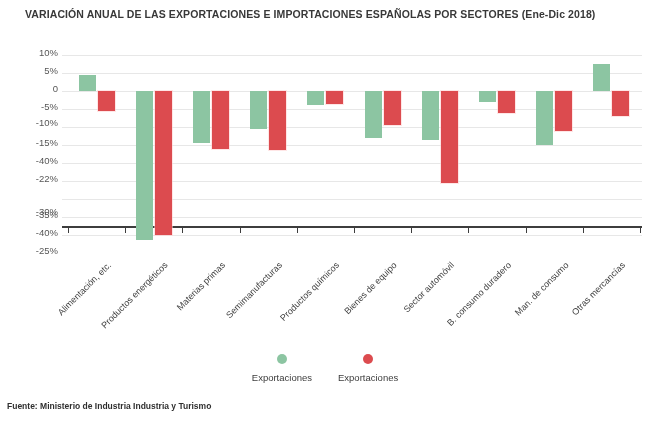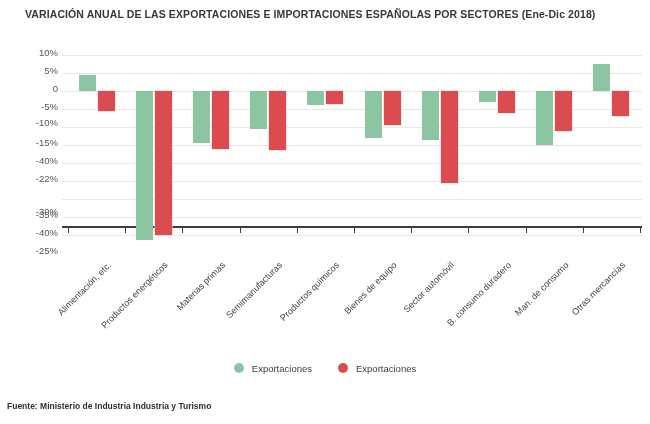--- a/index.html
+++ b/index.html
@@ -24,21 +24,21 @@
   .xtick{position:absolute;top:100%;width:1px;height:6px;background:#3d3d3d;}
   #xlabels{position:absolute;left:0;top:260px;width:650px;height:95px;}
   .xlabel{
     position:absolute;top:0;transform:rotate(-45deg);transform-origin:100% 0;
     font-size:9px;color:#3f3f3f;white-space:nowrap;
   }
   #legend{
     position:absolute;left:0;top:360px;width:650px;height:16px;
     display:flex;justify-content:center;align-items:center;gap:26px;
   }
-  .legend-item{display:flex;align-items:center;gap:8px;}
+  .legend-item{display:flex;align-items:center;gap:8px;flex-direction:column;}
   .legend-dot{width:10px;height:10px;border-radius:50%;}
   .legend-label{font-size:9.5px;color:#3c3c3c;}
   #chart-footer{
     position:absolute;left:7px;top:401px;
     font-size:8.5px;font-weight:bold;color:#2f2f2f;
   }
 </style>
 </head>
 <body>
 

